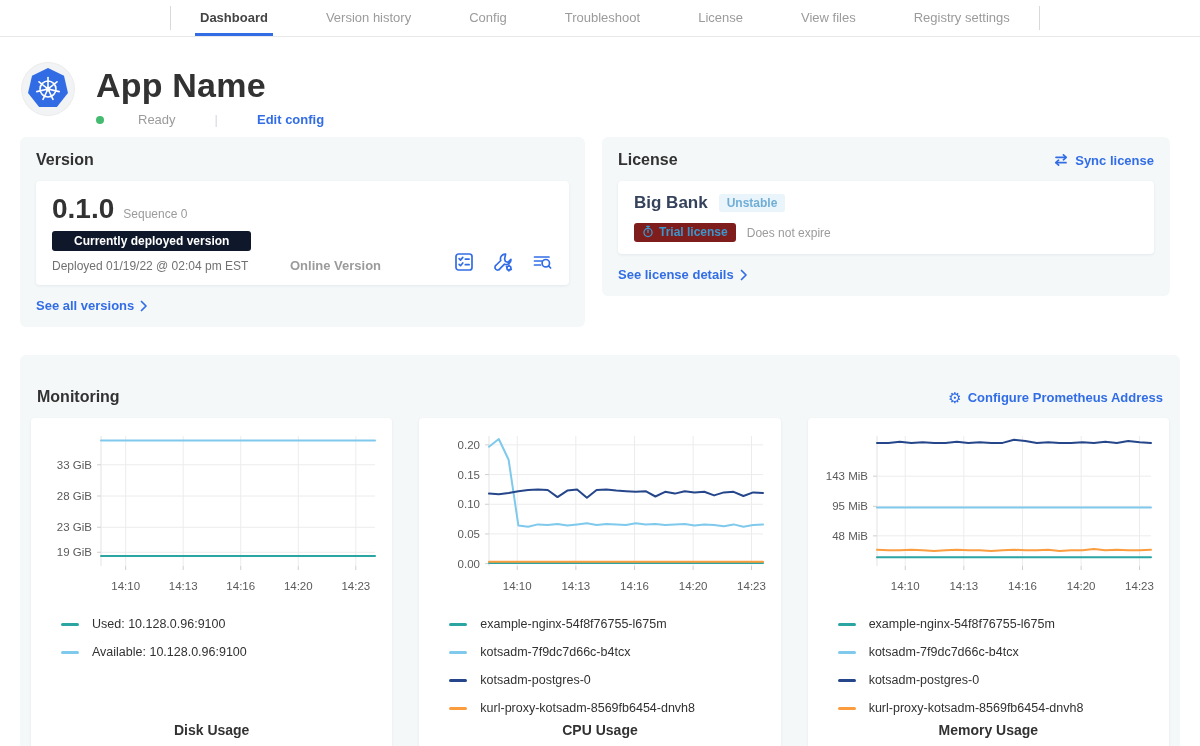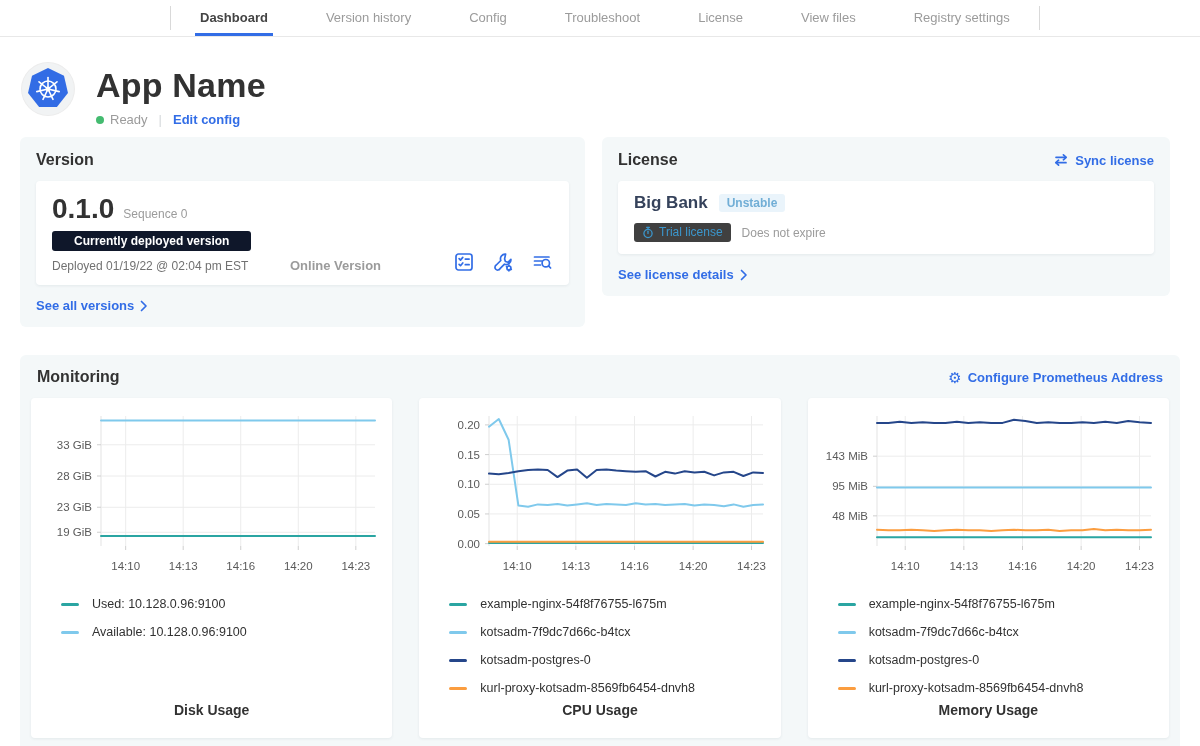--- a/index.html
+++ b/index.html
@@ -14,21 +14,21 @@
   .nav-tab .tab-label { font-size:13px; color:#9b9b9b; padding:10px 5px 8px; border-bottom:3px solid transparent; }
   .nav-tab.active .tab-label { color:#444; font-weight:700; border-bottom-color:#326de6; }
 
   
   .app-header { display:flex; align-items:center; gap:22px; padding:13px 0 10px 22px; }
   .app-logo { width:52px; height:52px; border-radius:50%; background:#f1f3f4; box-shadow:0 0 0 1px #ececec;
     display:flex; align-items:center; justify-content:center; }
   .k8s-hept { width:41px; height:41px; background:#326ce5; display:flex; align-items:center; justify-content:center;
     clip-path:polygon(50% 0%, 89% 19%, 98.7% 61%, 71.7% 95%, 28.3% 95%, 1.3% 61%, 11% 19%); }
   .app-title { font-size:34px; font-weight:700; letter-spacing:.2px;margin-top:16px; }
-  .app-status-row { display:flex; align-items:center; margin-top:7px; font-size:13px; }
+  .app-status-row { display:flex; align-items:center; margin-top:7px; font-size:13px;gap:28px; }
   .ready-dot { width:8px; height:8px; border-radius:50%; background:#44bb70; margin-right:6px; }
   .status-text { color:#9b9b9b; }
   .hdr-divider { color:#d5d8db; margin:0 11px; }
   .blue-link { color:#326de6; font-weight:600; font-size:13px; text-decoration:none; display:inline-flex;
     align-items:center; gap:6px; cursor:pointer; white-space:nowrap; }
 
   
   main { padding:0 20px; }
   .row-cards { display:flex; gap:17px; align-items:flex-start; }
   .panel { background:#f4f8f9; border-radius:6px; padding:14px 16px 13px; }
@@ -52,27 +52,27 @@
   .v-mid { font-size:13px; font-weight:600; color:#9b9b9b; }
   .v-icons { margin-left:auto; display:flex; gap:17px; align-items:center; }
   .icon-btn { display:flex; cursor:pointer; }
   .see-link { margin-top:13px; }
 
   
   .lic-row1 { display:flex; align-items:center; gap:11px; }
   .lic-customer { font-size:17px; font-weight:700; color:#35425b; }
   .badge-channel { background:#eaf4fb; color:#71aed6; font-size:12px; font-weight:600; padding:2px 8px; border-radius:3px; }
   .lic-row2 { display:flex; align-items:center; gap:11px; margin-top:10px; }
-  .badge-trial { background:#404040; color:#3b96cc; font-size:12px; font-weight:400; padding:2px 8px 3px;
-    border-radius:3px; display:inline-flex; align-items:flex-end; gap:5px; }
+  .badge-trial { background:#7f1d1d; color:#3b96cc; font-size:12px; font-weight:700; padding:2px 8px 3px;
+    border-radius:3px; display:inline-flex; align-items:flex-start; gap:5px; }
   .lic-expiry { font-size:12px; color:#9b9b9b; }
 
   
   .monitoring-panel { margin-top:28px; padding:13px 11px 14px; }
-  .monitor-head { display:flex; justify-content:space-between; align-items:center; padding:0 6px; margin-bottom:12px; }
+  .monitor-head { display:flex; justify-content:space-between; align-items:center; padding:0 6px; margin-bottom:12px;margin-top:20px; }
   .monitor-head h2 { font-size:16px; font-weight:700; }
   .gear-glyph { font-size:15px; line-height:1; }
   .charts-row { display:flex; gap:27px; }
   .chart-card { width:362px; height:340px; background:#fff; border-radius:4px; box-shadow:0 1px 3px rgba(40,60,80,.08);
     display:flex; flex-direction:column; padding-top:8px; }
   svg.chart { display:block; margin:0 auto; }
   .legend { margin:12px 0 0 30px; flex-grow:1; }
   .legend-row { display:flex; align-items:center; gap:13px; height:28px; }
   .legend-dash { width:18px; height:3px; border-radius:2px; flex:0 0 18px; }
   .legend-label { font-size:12.5px; color:#323232; }

